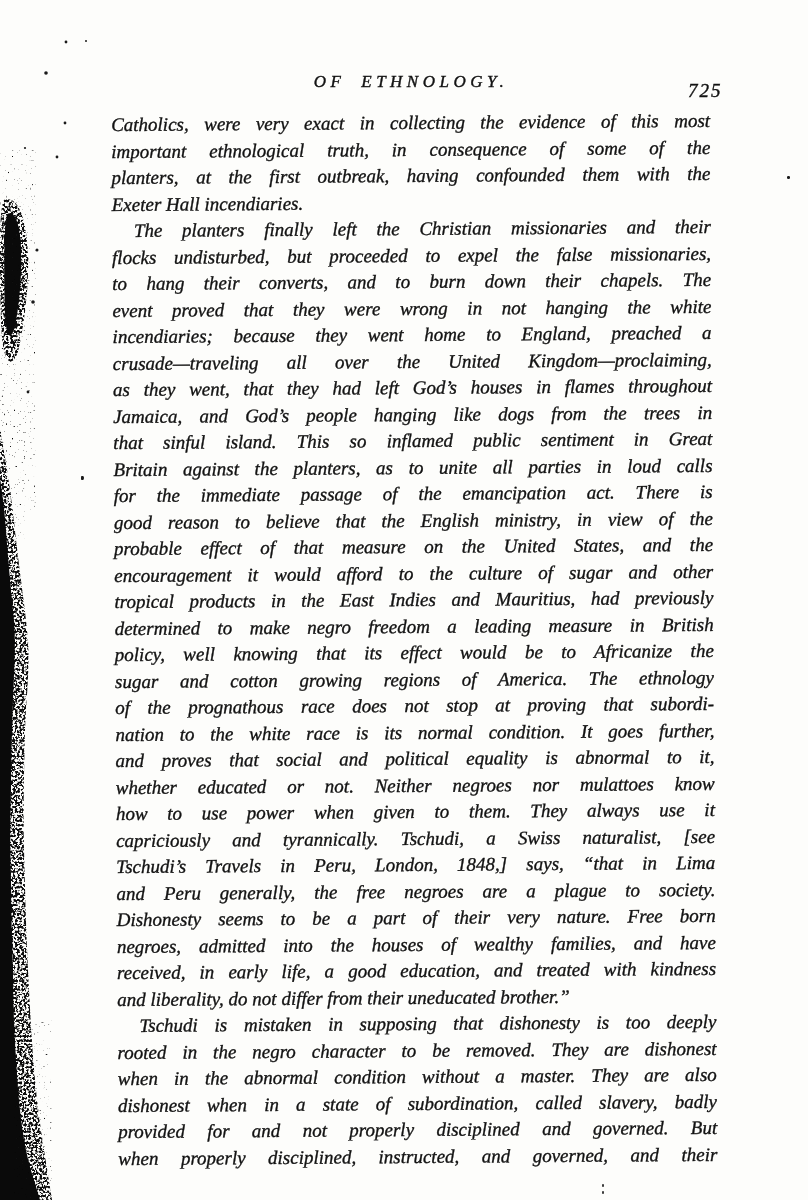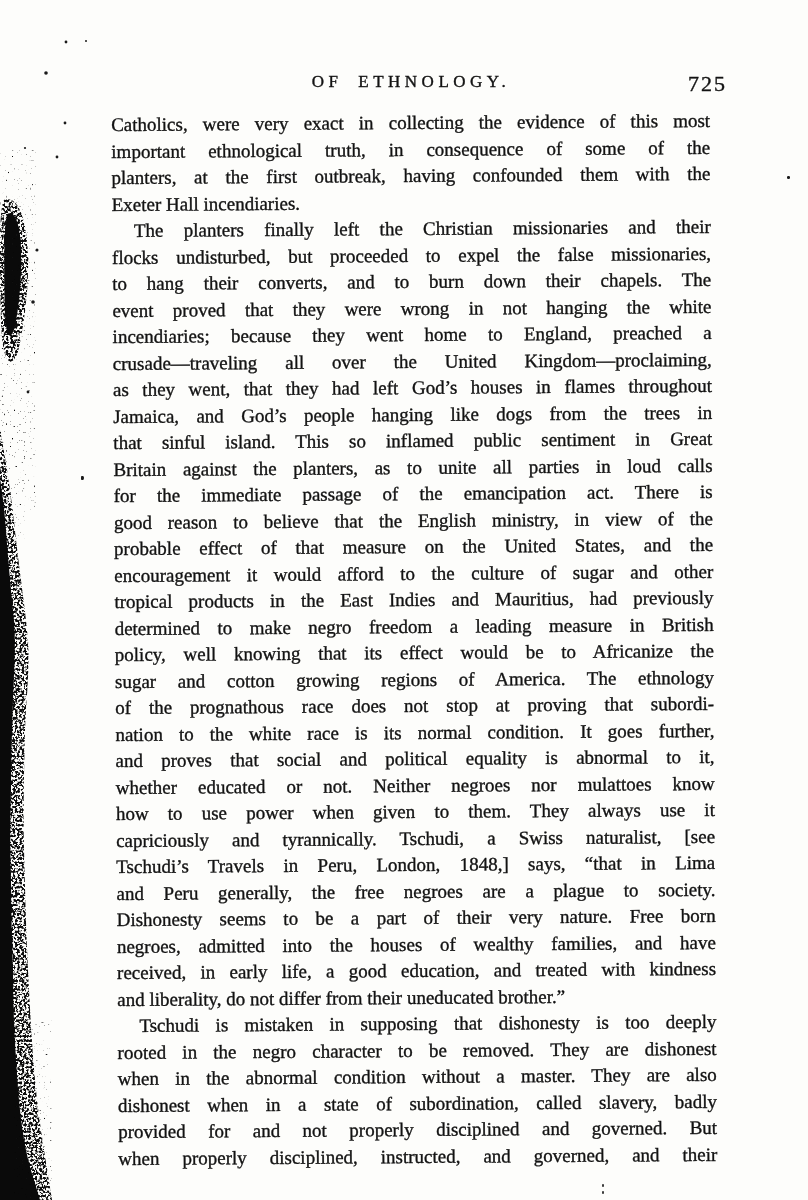--- a/index.html
+++ b/index.html
@@ -2,29 +2,29 @@
 <html><head>
 <meta charset="utf-8">
 <style>
   html,body{margin:0;padding:0;}
   body{
     width:808px;height:1200px;overflow:hidden;position:relative;
     background:var(--paper,#fdfdfb);
     color:var(--ink,#131313);
     font-family:"Liberation Serif","DejaVu Serif",serif;
   }
-  .page{position:absolute;inset:0;}
+  .page{position:absolute;inset:0;font-style:italic;}
   .running-header{
     position:absolute;top:72px;left:112px;width:598px;
     text-align:center;font-size:17px;letter-spacing:4.5px;word-spacing:7px;
     -webkit-text-stroke:.4px currentColor;white-space:nowrap;
   }
   .page-number{
-    position:absolute;top:71px;left:688px;width:60px;
-    font-size:22px;letter-spacing:2px;
+    position:absolute;top:80px;left:688px;width:60px;
+    font-size:19px;letter-spacing:2px;
     -webkit-text-stroke:.4px currentColor;
   }
   .text-block{
     position:absolute;top:110px;left:111px;width:599px;
     transform:rotate(-0.4deg);transform-origin:50% 0;
     -webkit-text-stroke:.35px currentColor;
   }
   .line{
     font-size:19px;line-height:26.5px;height:26.5px;
     text-align:justify;text-align-last:justify;text-justify:inter-word;

